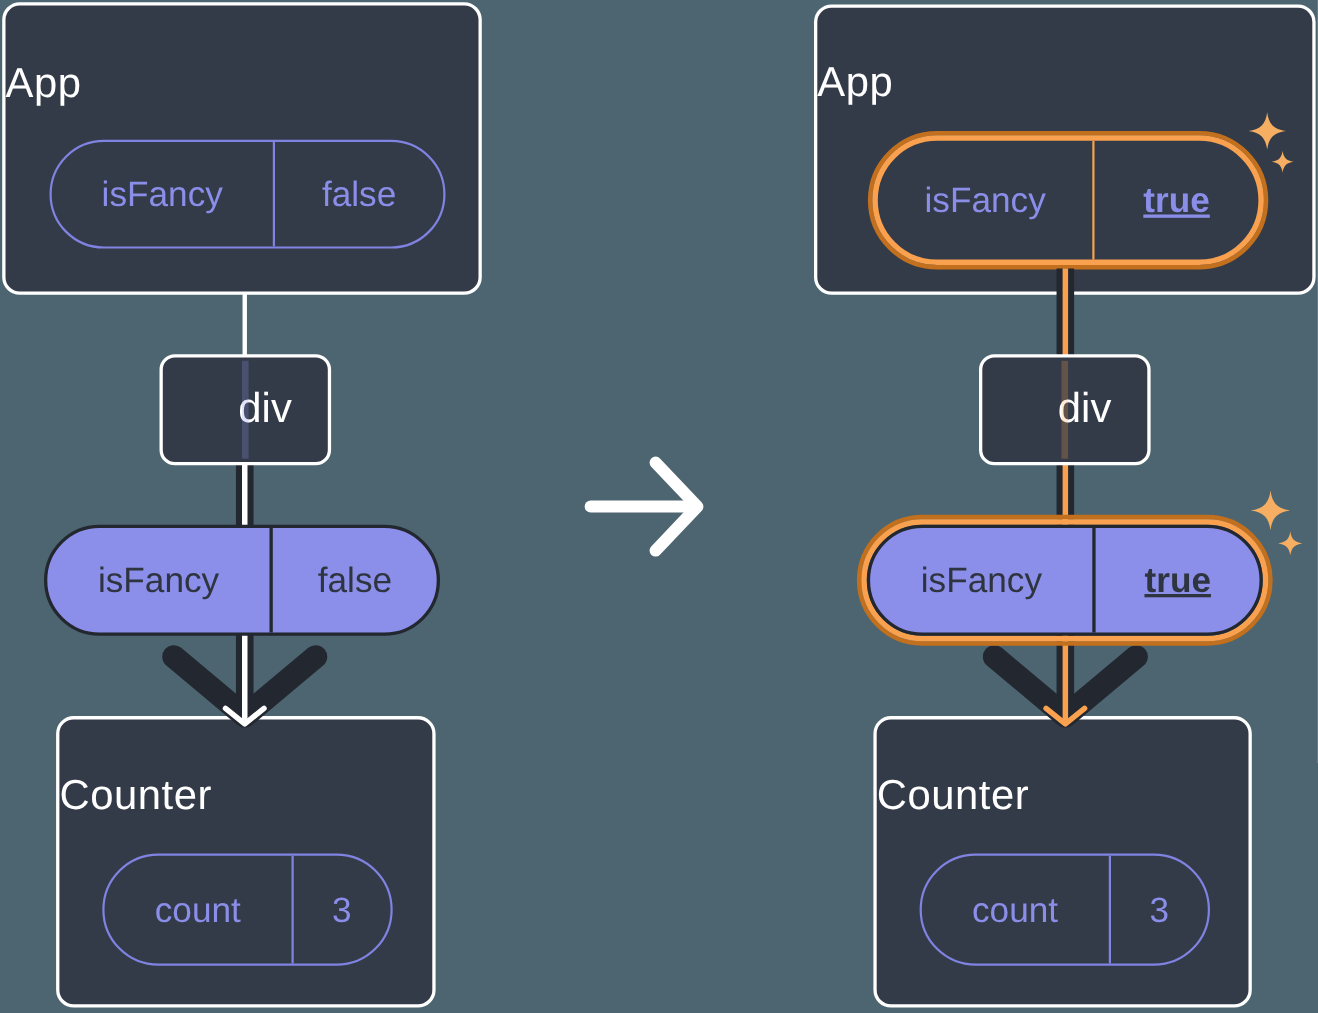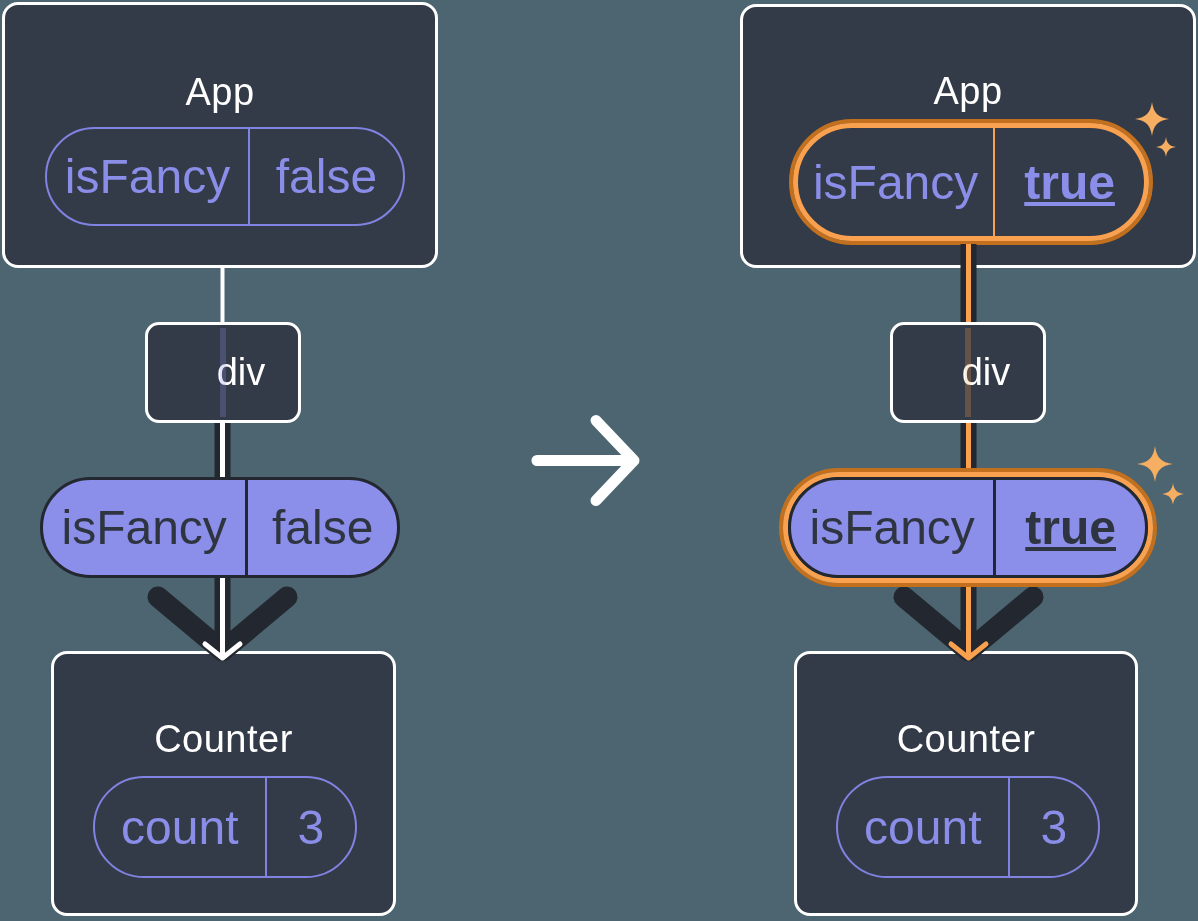--- a/index.html
+++ b/index.html
@@ -16,38 +16,38 @@
   .overlay{position:absolute;left:0;top:0;width:1198px;height:921px;pointer-events:none;}
   .z1{z-index:1}.z3{z-index:3}.z4{z-index:4}.z8{z-index:8}
 
   .card{
     position:absolute;z-index:2;box-sizing:border-box;
     background:var(--card,#343B48);
     border:3.5px solid var(--white,#fff);
     border-radius:16px;
   }
   .card-title{
-    position:absolute;left:0;right:0;margin:16px;text-align:center;
+    position:absolute;left:0;right:0;margin:0;text-align:left;
     color:var(--white,#fff);font-size:38px;font-weight:500;letter-spacing:.5px;
   }
   .divbox{
     position:absolute;z-index:6;box-sizing:border-box;width:156px;height:101px;
     background:var(--card,#343B48);border:3.5px solid var(--white,#fff);border-radius:14px;
     display:flex;align-items:center;justify-content:center;
     color:var(--white,#fff);font-size:38px;padding-left:36px;
   }
   .divbox .through-line{
     position:absolute;left:calc(50% - 3px);top:3px;bottom:3px;width:6px;
   }
   .through-purple{background:rgba(138,143,233,.25);}
   .through-orange{background:rgba(249,161,78,.24);}
 
   .pill{
     position:absolute;box-sizing:border-box;display:flex;
-    border-radius:999px;font-size:48px;
+    border-radius:999px;font-size:32px;
   }
   .pill .cell{
     box-sizing:border-box;display:flex;align-items:center;justify-content:center;
     height:100%;
   }
   .pill-outline{border:2.5px solid var(--purple,#8083E2);color:var(--purple_text,#8A8EE9);}
   .pill-outline .cell-key{border-right:2.5px solid var(--purple,#8083E2);}
   .pill-solid{
     z-index:7;border:3.5px solid var(--dark,#23272F);
     background:var(--lavender,#8B8FE9);color:var(--lavender_text,#2F3540);

